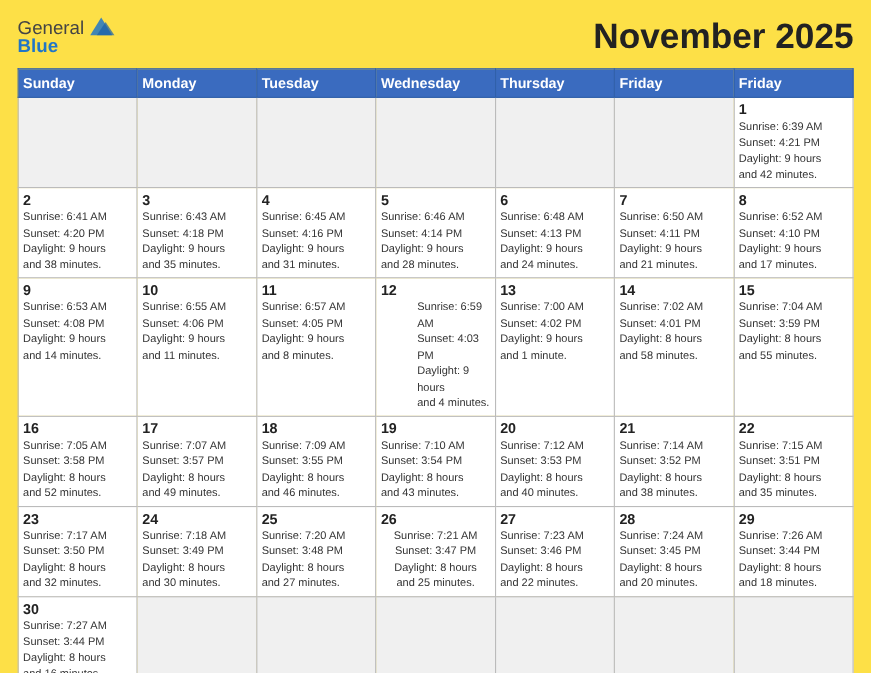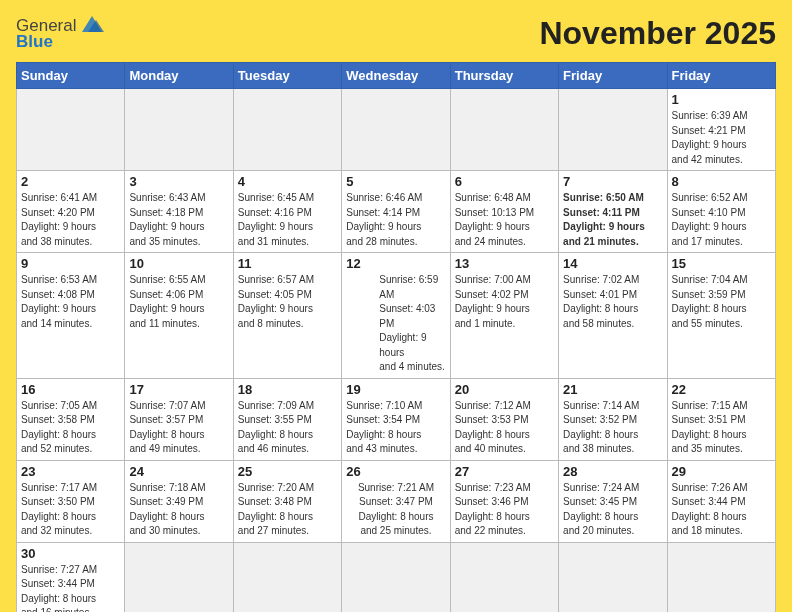--- a/index.html
+++ b/index.html
@@ -166,27 +166,27 @@
           <td>
             <span class="day-number">5</span>
             <div class="day-info" style="white-space: pre-line;">Sunrise: 6:46 AM
 Sunset: 4:14 PM
 Daylight: 9 hours
 and 28 minutes.</div>
           </td>
           <td>
             <span class="day-number">6</span>
             <div class="day-info" style="white-space: pre-line;">Sunrise: 6:48 AM
-Sunset: 10:13 PM
+Sunset: 4:13 PM
 Daylight: 9 hours
 and 24 minutes.</div>
           </td>
           <td>
             <span class="day-number">7</span>
-            <div class="day-info" style="white-space: pre-line; font-weight: bold;">Sunrise: 6:50 AM
+            <div class="day-info" style="white-space: pre-line;">Sunrise: 6:50 AM
 Sunset: 4:11 PM
 Daylight: 9 hours
 and 21 minutes.</div>
           </td>
           <td>
             <span class="day-number">8</span>
             <div class="day-info" style="white-space: pre-line;">Sunrise: 6:52 AM
 Sunset: 4:10 PM
 Daylight: 9 hours
 and 17 minutes.</div>

